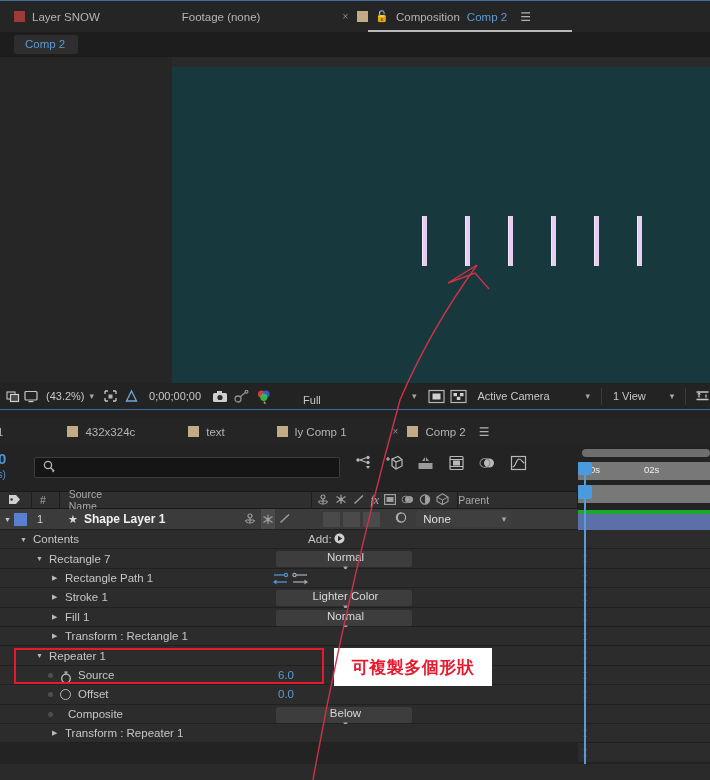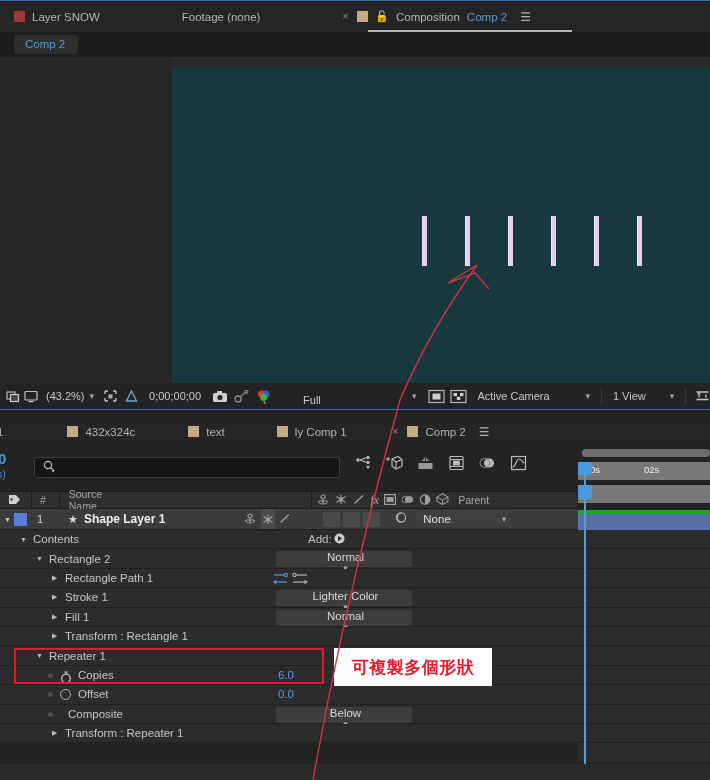--- a/index.html
+++ b/index.html
@@ -544,21 +544,21 @@
     <span style="position:absolute;left:334px;">
       <svg width="11" height="11" viewBox="0 0 11 11">
           <circle cx="5.5" cy="5.5" r="5" fill="#d0d0d0"></circle>
           <path d="M4 2.8 L8.2 5.5 L4 8.2 Z" fill="#2c2c2c"></path>
         </svg>
     </span>
   </div>
 
   <div class="prop-row" style="top:549.4px;">
     <span class="ptri" style="margin-left:36px;">▼</span>
-    <span class="plabel" style="margin-left:4px;">Rectangle 2</span>
+    <span class="plabel" style="margin-left:4px;">Rectangle 7</span>
     <div class="pdrop" style="left:276px;width:136px;top:2px;">
       <span class="pdrop-txt">Normal</span>
       <span class="vt-chev">▾</span>
     </div>
   </div>
 
   <div class="prop-row" style="top:568.8px;">
     <span class="ptri" style="margin-left:52px;">▶</span>
     <span class="plabel" style="margin-left:4px;">Rectangle Path 1</span>
     <span style="position:absolute;left:272px;top:3px;">
@@ -608,21 +608,21 @@
   </div>
 
   <div class="prop-row" style="top:665.8px;">
     <span class="sw-dot" style="left:48px;top:7px;"></span>
     <span style="position:absolute;left:60px;top:4px;">
       <svg width="12" height="13" viewBox="0 0 12 13">
           <circle cx="6" cy="7.5" r="4.3" fill="none" stroke="#c0c0c0" stroke-width="1.3"></circle>
           <path d="M6 3.2 L6 1 M4.3 1 L7.7 1" stroke="#c0c0c0" stroke-width="1.2"></path>
         </svg>
     </span>
-    <span class="plabel" style="margin-left:78px;">Copies</span>
+    <span class="plabel" style="margin-left:78px;">Source</span>
     <span class="pvalue" style="left:278px;">6.0</span>
   </div>
 
   <div class="prop-row" style="top:685.2px;">
     <span class="sw-dot" style="left:48px;top:7px;"></span>
     <span class="stopwatch" style="left:60px;top:4px;"></span>
     <span class="plabel" style="margin-left:78px;">Offset</span>
     <span class="pvalue" style="left:278px;">0.0</span>
   </div>
 

